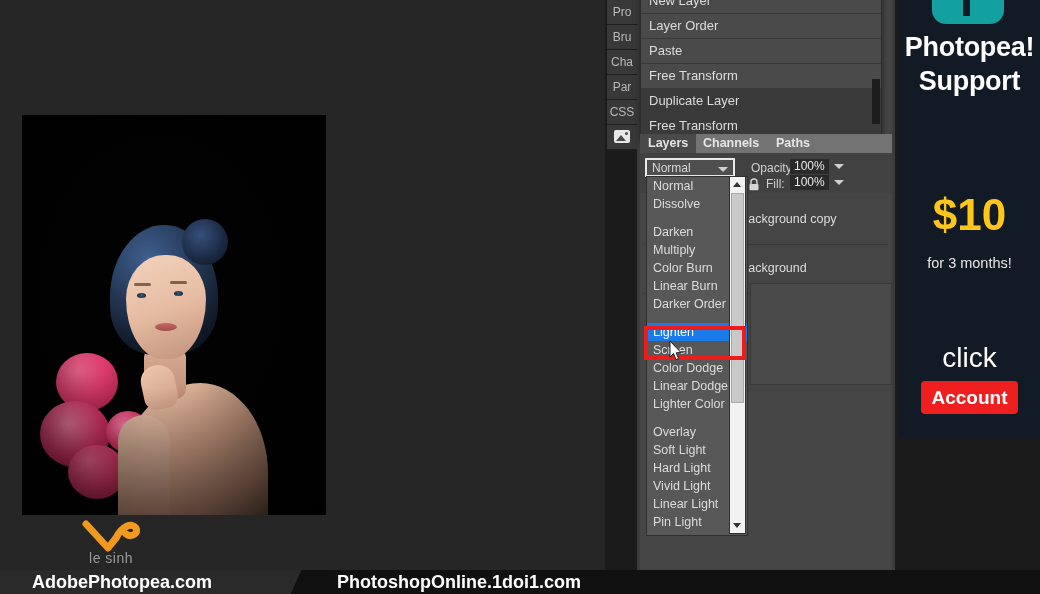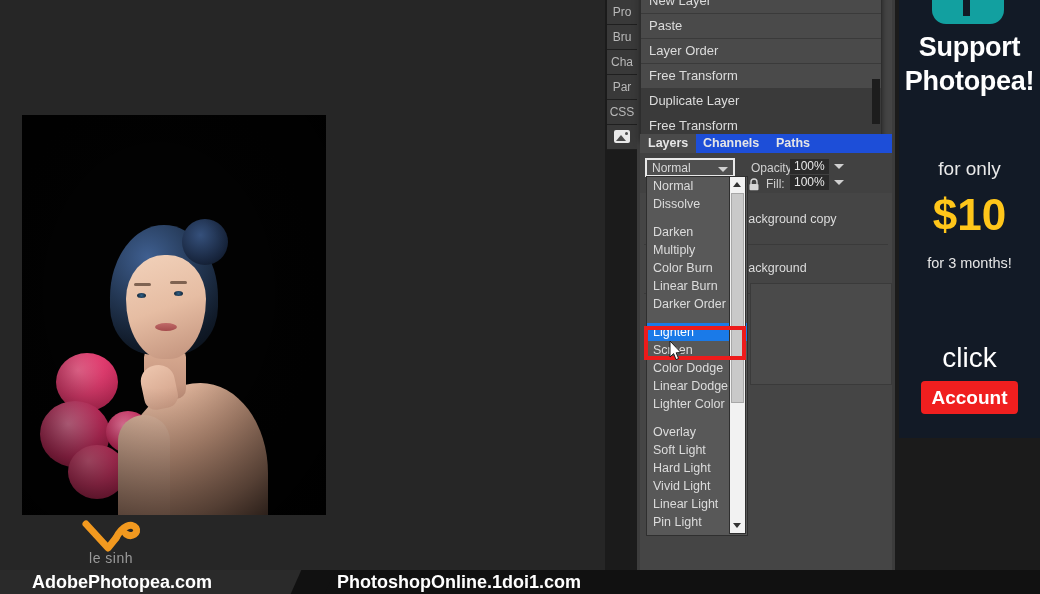--- a/index.html
+++ b/index.html
@@ -71,21 +71,21 @@
 
   
   .ctxmenu{position:absolute;left:640px;top:-12px;width:240px;background:#4a4a4a;
       border:1px solid #2d2d2d;box-shadow:0 2px 6px rgba(0,0,0,.5);}
   .ctxitem{height:24px;line-height:24px;padding-left:8px;color:#dcdcdc;font-size:13px;
       border-bottom:1px solid #3a3a3a;white-space:nowrap;}
   .ctxitem.hover{background:#3a3a3a;}
   .ctxscroll{position:absolute;right:1px;top:90px;width:8px;height:45px;background:#1d1d1d;}
 
   
-  .paneltabs{position:absolute;left:640px;top:134px;width:252px;height:19px;background:#1d4ed8;}
+  .paneltabs{position:absolute;left:640px;top:134px;width:252px;height:19px;background:#737373;}
   .ptab{position:absolute;top:0;height:19px;line-height:19px;padding:0 8px;color:#e6e6e6;
       font-size:12.5px;font-weight:bold;}
   .ptab.active{background:#4a4a4a;}
 
   
   .blendrow{position:absolute;left:640px;top:153px;width:252px;height:40px;background:#414141;}
   .blendsel{position:absolute;left:5px;top:5px;width:90px;height:19px;background:#4f4f4f;
       border:2px solid #e9e9e9;box-sizing:border-box;}
   .blendsel span{position:absolute;left:5px;top:1px;color:#d8d8d8;font-size:12px;}
   .caret{position:absolute;width:0;height:0;border-left:5px solid transparent;
@@ -202,22 +202,22 @@
     </div>
     <div class="layerrow">
       <div class="lthumb"></div>
       <div class="lname">Background</div>
     </div>
   </div>
   <div class="bigbox"></div>
 
   <div class="ctxmenu">
     <div class="ctxitem">New Layer</div>
+    <div class="ctxitem">Layer Order</div>
     <div class="ctxitem">Paste</div>
-    <div class="ctxitem">Layer Order</div>
     <div class="ctxitem">Free Transform</div>
     <div class="ctxitem hover">Duplicate Layer</div>
     <div class="ctxitem hover">Free Transform</div>
     <div class="ctxscroll"></div>
   </div>
 
   <div class="paneltabs">
     <div class="ptab active" style="left:0;">Layers</div>
     <div class="ptab" style="left:55px;">Channels</div>
     <div class="ptab" style="left:128px;">Paths</div>
@@ -279,24 +279,23 @@
 
   <svg class="cursor" viewBox="0 0 14 20">
     <path d="M1 0 L1 16 L4.6 12.6 L7 18.6 L9.6 17.5 L7.2 11.8 L12 11.6 Z" fill="#ffffff" stroke="#1a1a1a" stroke-width="1"></path>
   </svg>
 
   <div class="ad-under"></div>
   <div class="ad">
     <div class="ad-logo"></div>
     <div class="ad-logo-cut"></div>
     <div class="ad-t1">
+      <div>Photopea!</div>
       <div>Support</div>
-      <div>Photopea!</div>
-    </div>
-    <div class="ad-t2">for only</div>
+    </div>
     <div class="ad-price">$10</div>
     <div class="ad-t3">
       <div>for 3 months!</div>
     </div>
     <div class="ad-t4">click</div>
     <div class="ad-btn">Account</div>
   </div>
 
   <div class="banner">
     <div class="banner-left"></div>

